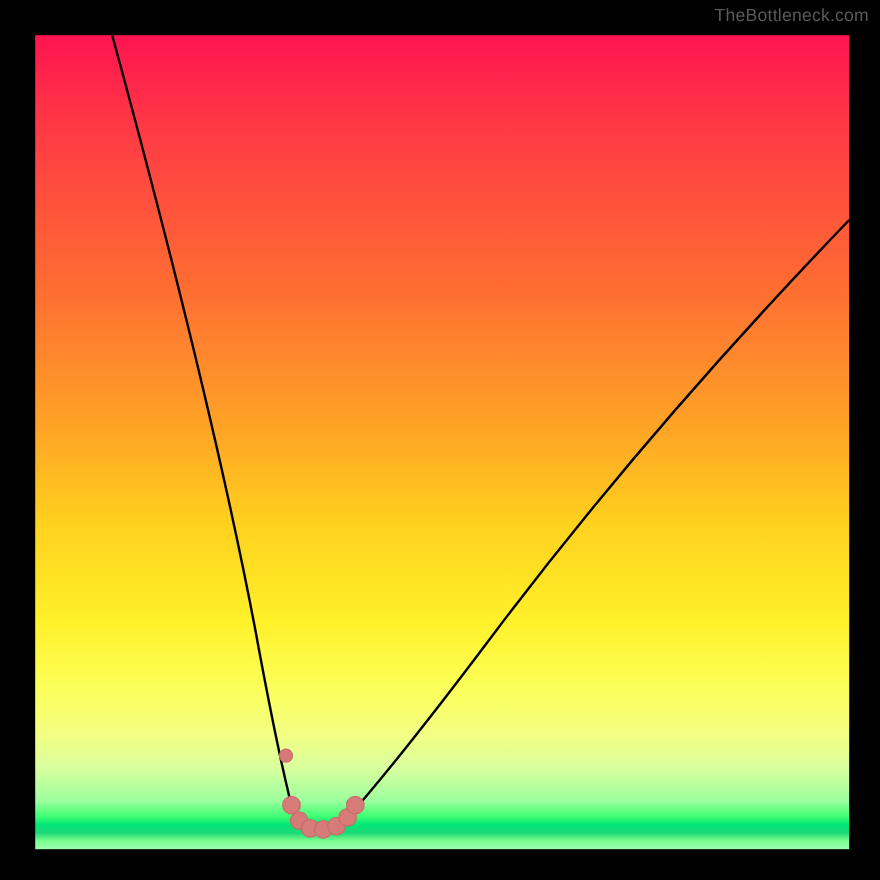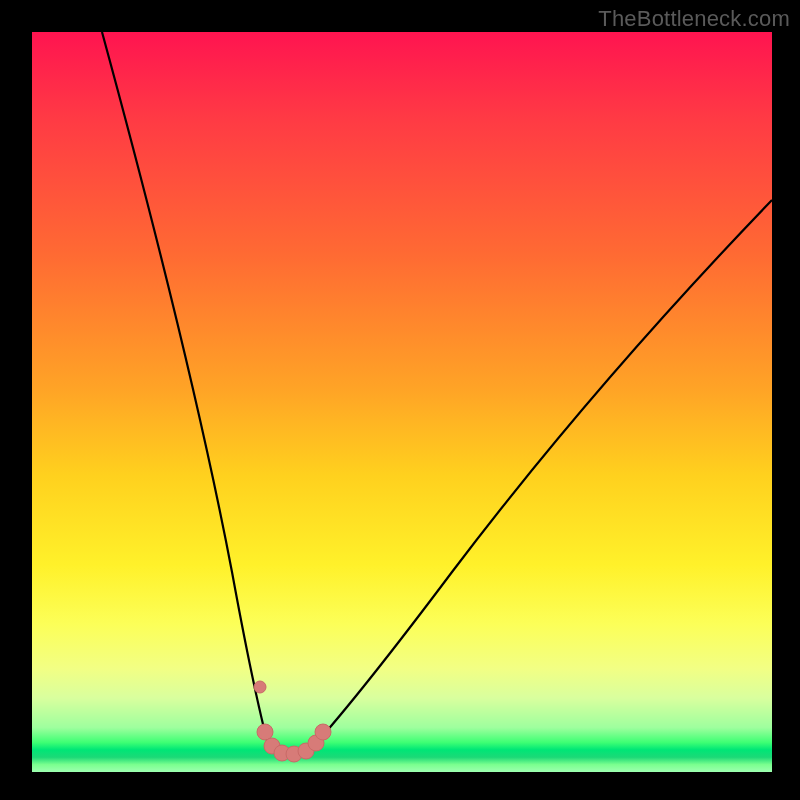--- a/index.html
+++ b/index.html
@@ -41,21 +41,21 @@
       #1bd977 98%,
       #7bff8f 99%,
       #9dffb0 100%
     );
   }
   .watermark {
     position: absolute;
     top: 6px;
     right: 10px;
     color: #5a5a5a;
-    font-size: 22px;
+    font-size: 16px;
     font-weight: 500;
     letter-spacing: 0.2px;
     user-select: none;
   }
   svg.curves {
     position: absolute;
     left: 0;
     top: 0;
     width: 740px;
     height: 740px;

